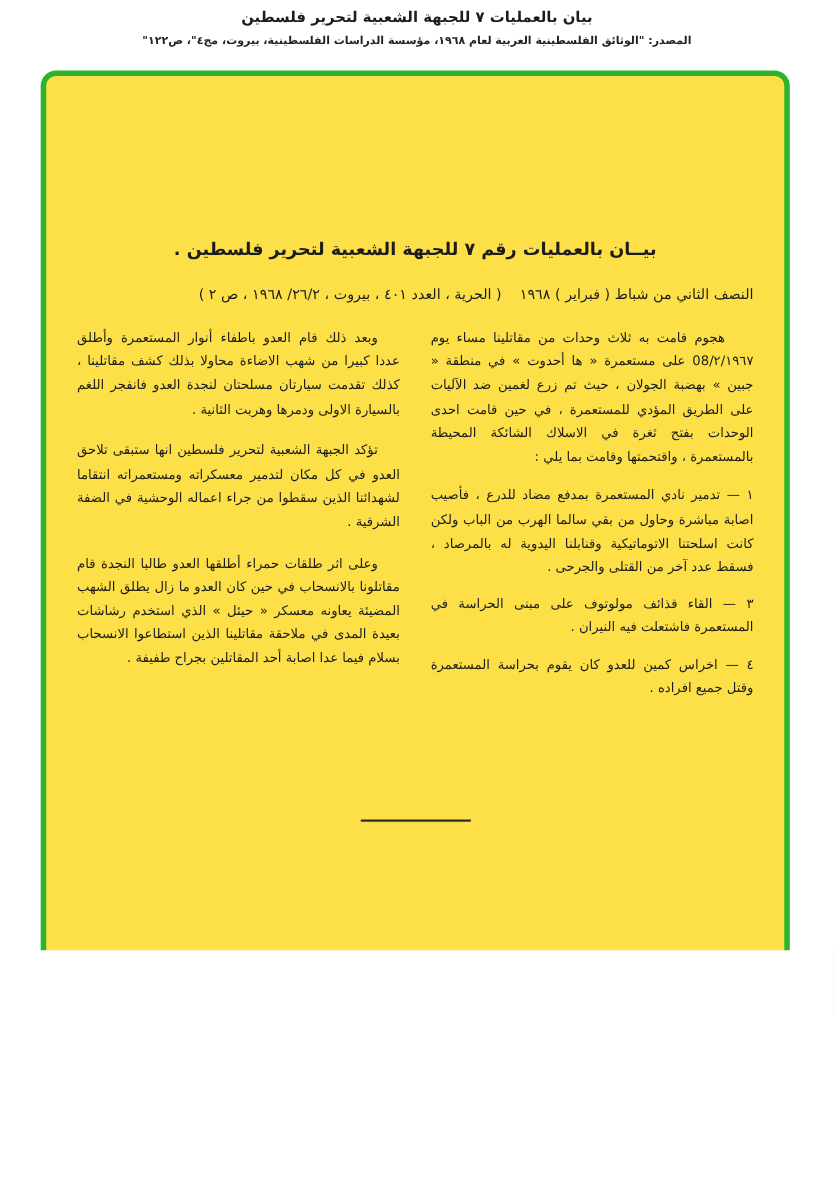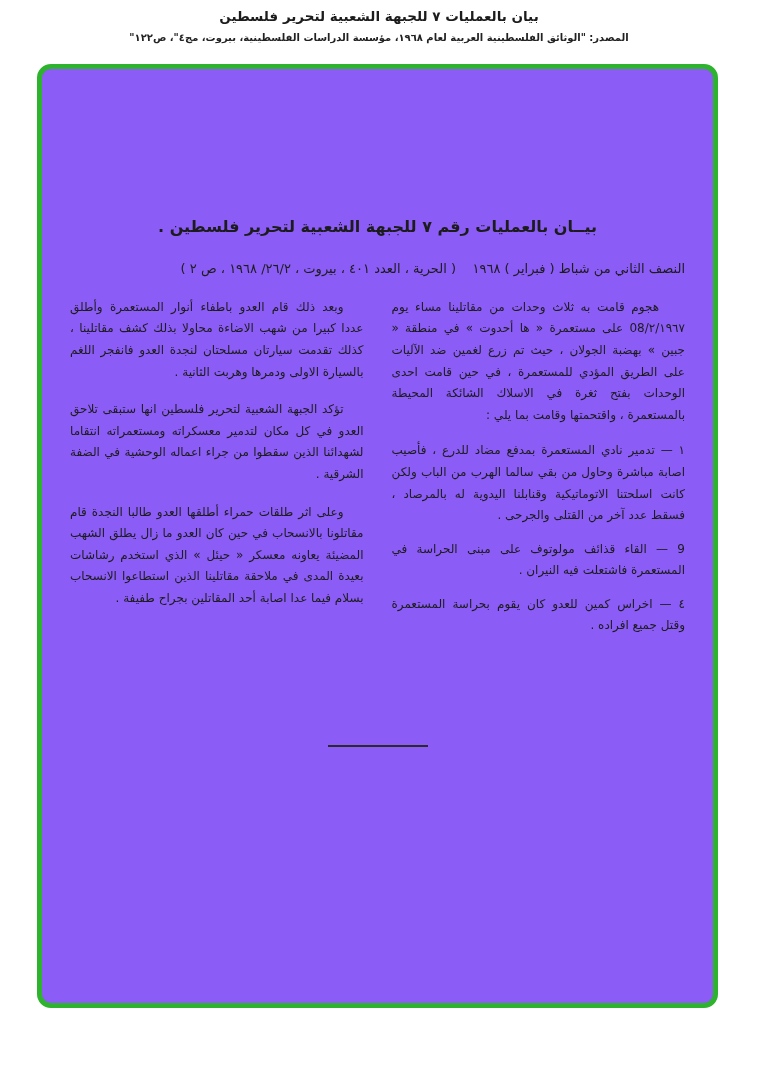--- a/index.html
+++ b/index.html
@@ -5,21 +5,21 @@
   * { box-sizing: border-box; margin: 0; padding: 0; }
   html, body {
     width: 758px;
     background: #ffffff;
     font-family: "DejaVu Sans", sans-serif;
     color: #1c1c1c;
   }
   .page {
     position: relative;
     width: 758px;
-    height: 1078px;
+    height: 864px;
     background: #ffffff;
     direction: rtl;
     overflow: hidden;
   }
   .top-header {
     text-align: center;
     padding-top: 8px;
   }
   .top-title {
     font-size: 13.5px;
@@ -33,21 +33,21 @@
     color: #222;
   }
   .document-frame {
     position: absolute;
     top: 64px;
     left: 37px;
     right: 40px;
     height: 944px;
     border: 5px solid #2db32d;
     border-radius: 14px;
-    background: #8b5cf6;
+    background: #fde047;
   }
   .doc {
     padding: 0 28px;
   }
   .doc-title {
     margin-top: 148px;
     text-align: center;
     font-weight: bold;
     font-size: 16px;
   }
@@ -104,21 +104,21 @@
 
       <div class="subtitle">
         <span class="sub-right">النصف الثاني من شباط ( فبراير ) ١٩٦٨</span>
         <span class="sub-left">( الحرية ، العدد ٤٠١ ، بيروت ، ٢٦/٢/ ١٩٦٨ ، ص ٢ )</span>
       </div>
 
       <div class="columns">
         <div class="col col-right">
             <p>هجوم قامت به ثلاث وحدات من مقاتلينا مساء يوم 08/٢/١٩٦٧ على مستعمرة « ها أحدوت » في منطقة « جبين » بهضبة الجولان ، حيث تم زرع لغمين ضد الآليات على الطريق المؤدي للمستعمرة ، في حين قامت احدى الوحدات بفتح ثغرة في الاسلاك الشائكة المحيطة بالمستعمرة ، واقتحمتها وقامت بما يلي :</p>
             <p>١ — تدمير نادي المستعمرة بمدفع مضاد للدرع ، فأصيب اصابة مباشرة وحاول من بقي سالما الهرب من الباب ولكن كانت اسلحتنا الاتوماتيكية وقنابلنا اليدوية له بالمرصاد ، فسقط عدد آخر من القتلى والجرحى .</p>
-            <p>9 — القاء قذائف مولوتوف على مبنى الحراسة في المستعمرة فاشتعلت فيه النيران .</p>
+            <p>٣ — القاء قذائف مولوتوف على مبنى الحراسة في المستعمرة فاشتعلت فيه النيران .</p>
             <p>٤ — اخراس كمين للعدو كان يقوم بحراسة المستعمرة وقتل جميع افراده .</p>
           </div>
         <div class="col col-left">
             <p>وبعد ذلك قام العدو باطفاء أنوار المستعمرة وأطلق عددا كبيرا من شهب الاضاءة محاولا بذلك كشف مقاتلينا ، كذلك تقدمت سيارتان مسلحتان لنجدة العدو فانفجر اللغم بالسيارة الاولى ودمرها وهربت الثانية .</p>
             <p>تؤكد الجبهة الشعبية لتحرير فلسطين انها ستبقى تلاحق العدو في كل مكان لتدمير معسكراته ومستعمراته انتقاما لشهدائنا الذين سقطوا من جراء اعماله الوحشية في الضفة الشرقية .</p>
             <p>وعلى اثر طلقات حمراء أطلقها العدو طالبا النجدة قام مقاتلونا بالانسحاب في حين كان العدو ما زال يطلق الشهب المضيئة يعاونه معسكر « حيئل » الذي استخدم رشاشات بعيدة المدى في ملاحقة مقاتلينا الذين استطاعوا الانسحاب بسلام فيما عدا اصابة أحد المقاتلين بجراح طفيفة .</p>
           </div>
       </div>
 
       <div class="separator-line"></div>

